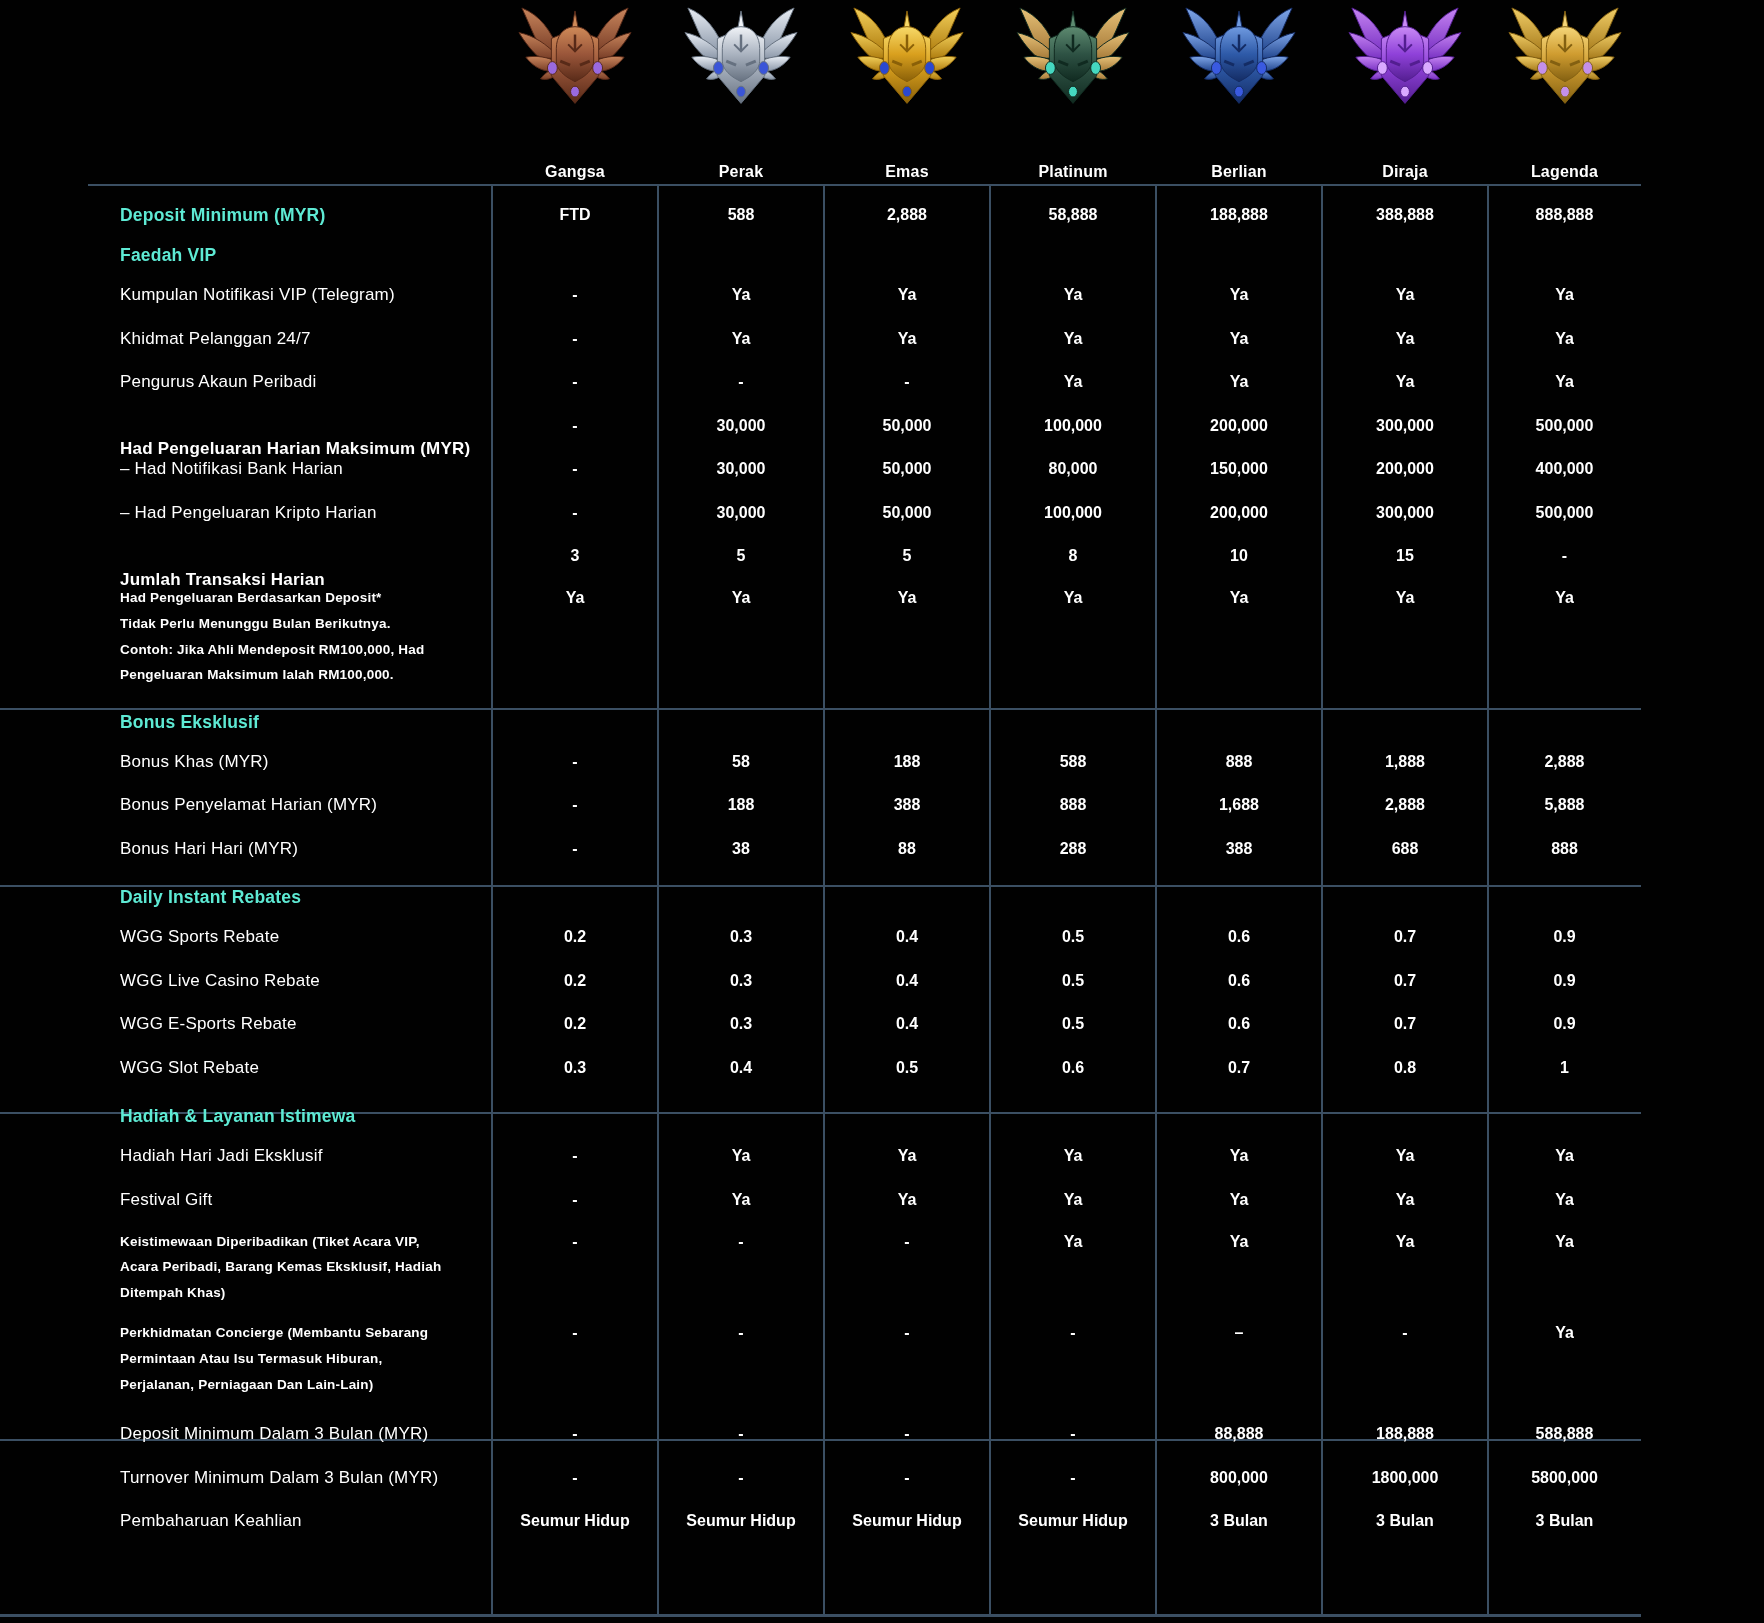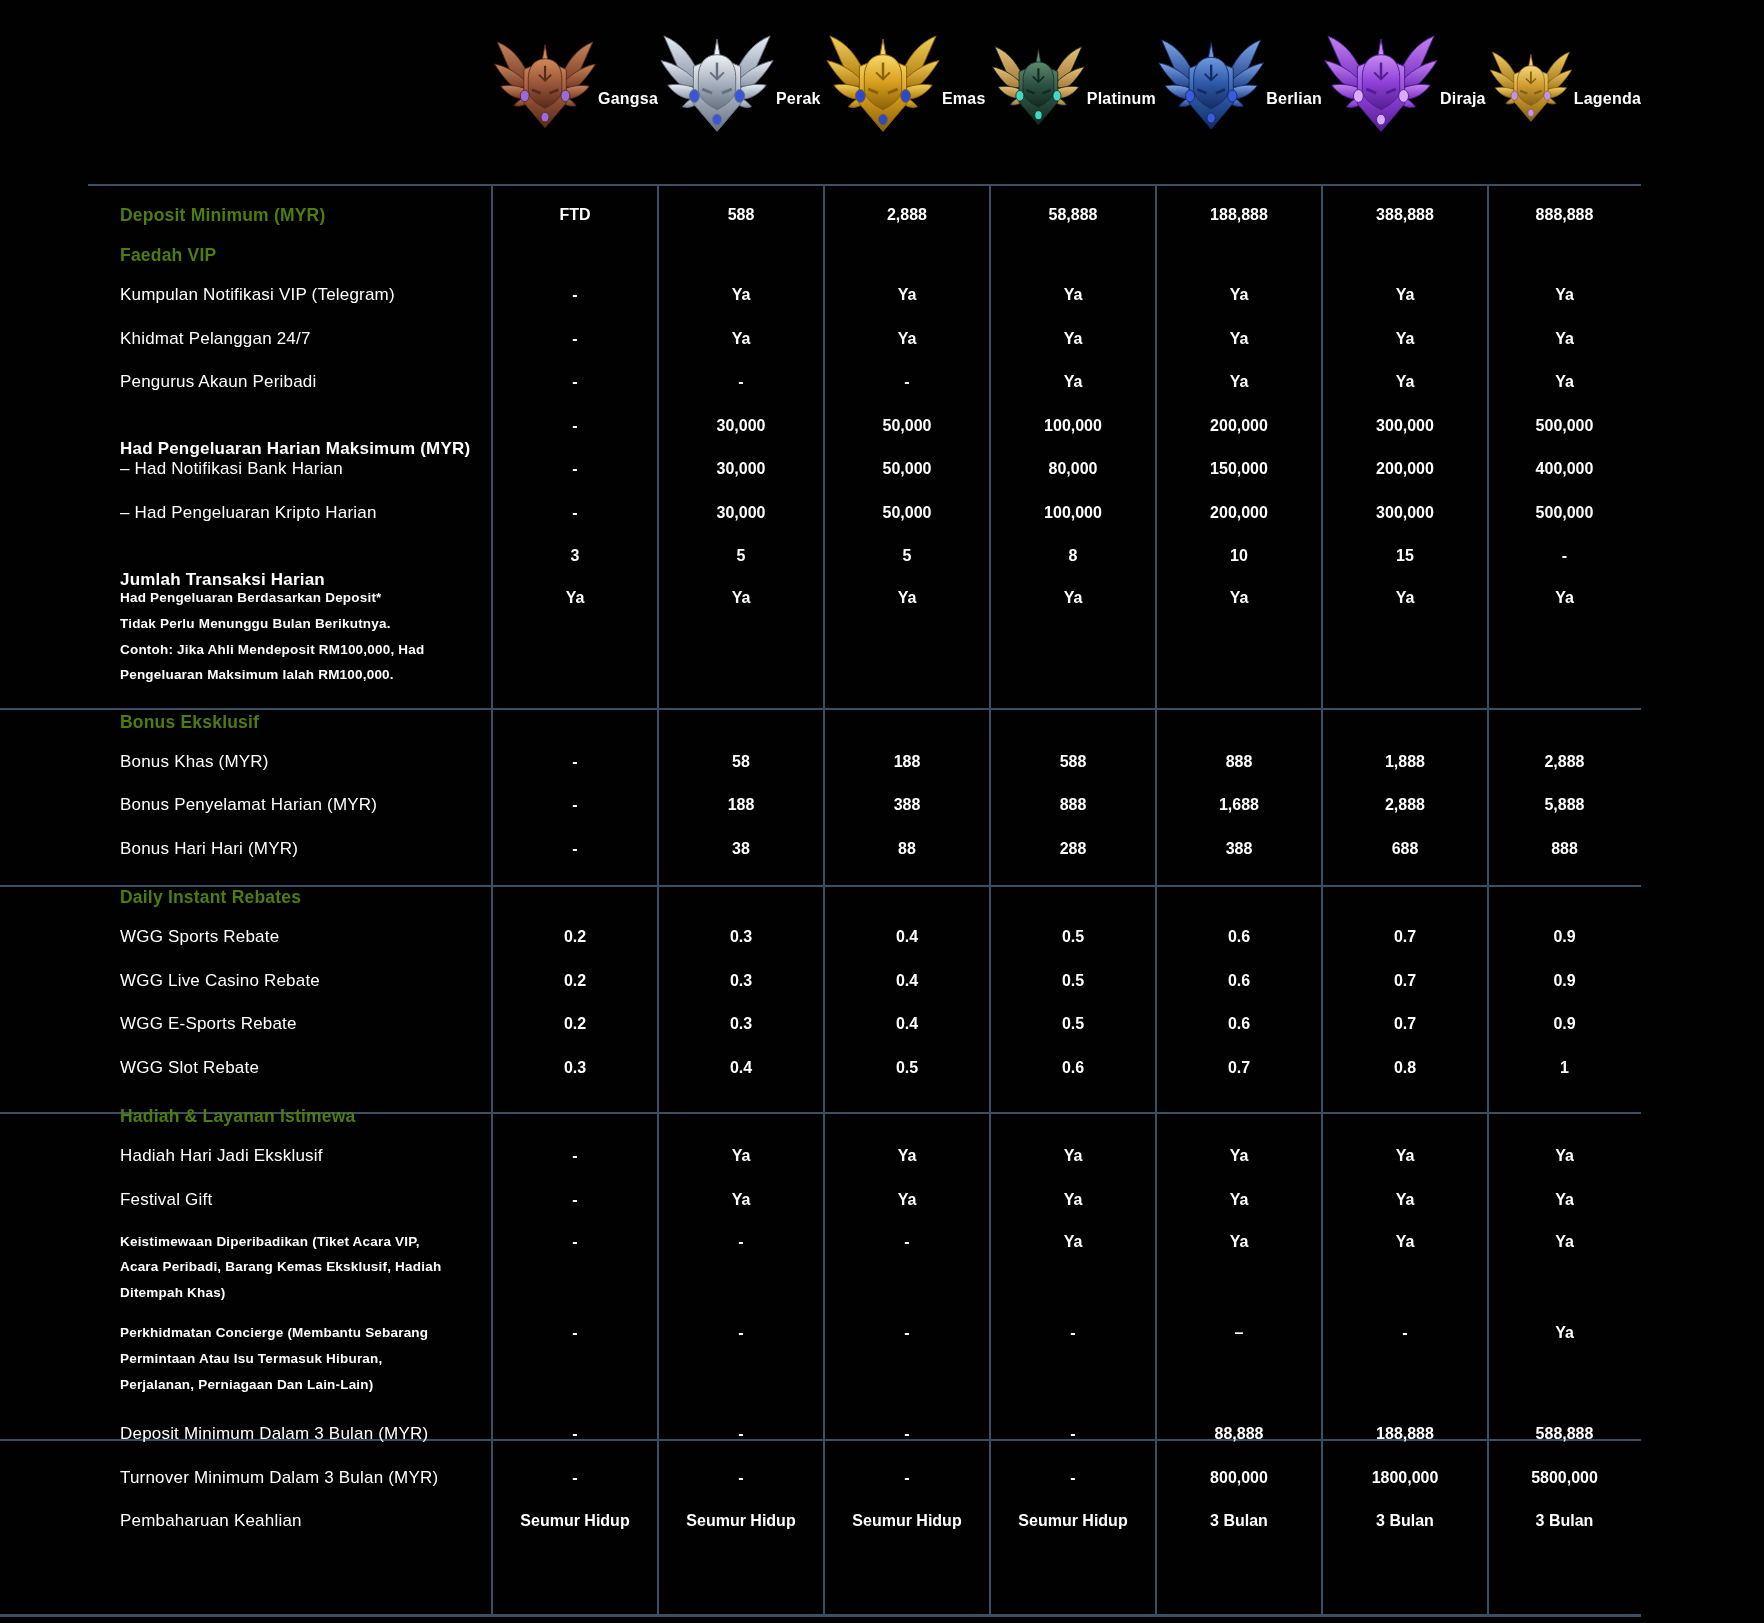--- a/index.html
+++ b/index.html
@@ -3,33 +3,33 @@
 <meta charset="utf-8">
 <style>
   html,body{margin:0;padding:0;background:#000;}
   .page{
     position:relative;width:1764px;height:1623px;background:#010101;
     font-family:"Liberation Sans","DejaVu Sans",sans-serif;color:#ffffff;
     overflow:hidden;
   }
   
   .tier-header{position:absolute;top:0;left:492px;display:flex;height:185px;}
-  .tier-col{width:166px;display:flex;flex-direction:row;align-items:center;padding-top:5px;box-sizing:border-box;}
+  .tier-col{width:166px;display:flex;flex-direction:column;align-items:center;padding-top:5px;box-sizing:border-box;gap:27px;}
   .tier-col:last-child{width:153px;}
   .tier-name{margin-top:7px;font-size:16px;font-weight:700;letter-spacing:.2px;}
   
   .hline,.vline{position:absolute;background:#3b4f63;}
   
   .table-wrap{position:absolute;top:185px;left:0;width:1641px;}
   .section{padding-top:8px;}
   .row{display:flex;align-items:center;height:43.5px;}
   .row.hdr{height:37px;}
   .row.multi{height:auto;align-items:flex-start;padding:7px 0 7px;}
   .label{width:492px;padding-left:120px;box-sizing:border-box;font-size:17px;letter-spacing:.2px;line-height:22px;}
-  .row.orange .label{color:#4d7c0f;font-weight:700;font-size:17.5px;}
+  .row.orange .label{color:#5eead4;font-weight:700;font-size:17.5px;}
   .row.bold .label{font-weight:700;margin-top:47px;}
   .row.multi .label{font-size:13.5px;font-weight:700;}
   .lline{line-height:25.8px;}
   .cell{width:166px;text-align:center;font-weight:700;font-size:16px;}
   .cell:last-child{width:153px;}
   .row.multi .cell{line-height:26px;}
 </style>
 </head>
 <body>
 

